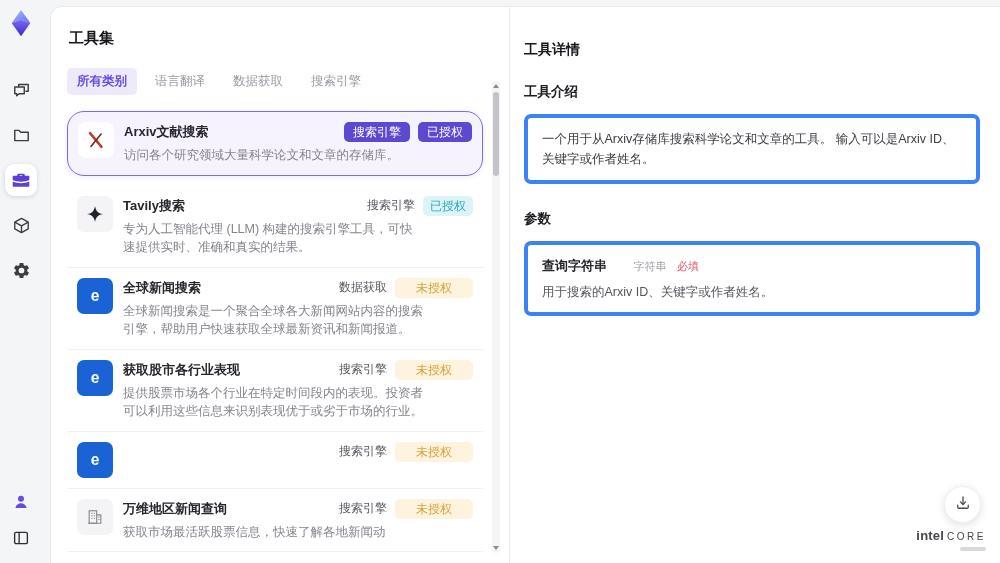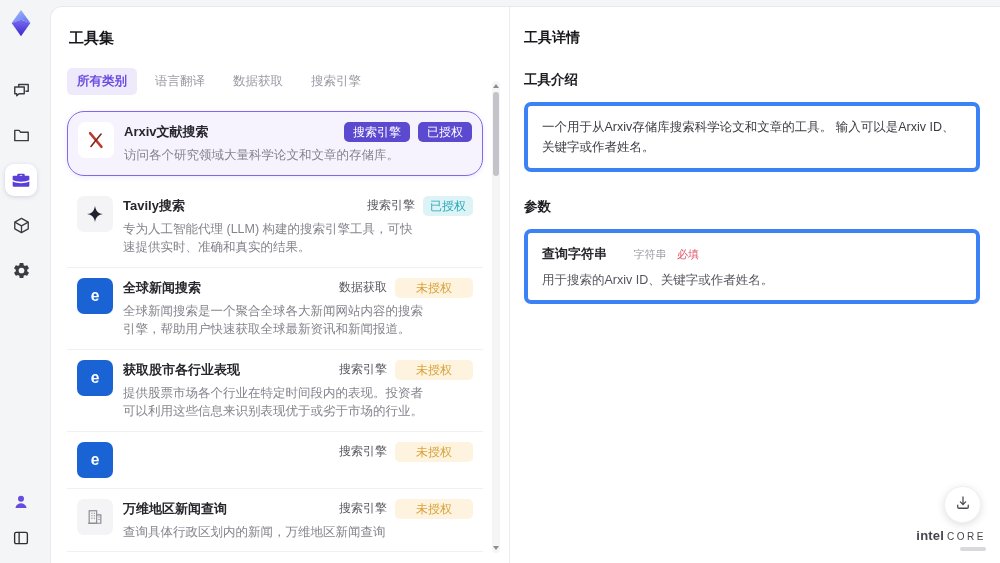--- a/index.html
+++ b/index.html
@@ -43,21 +43,21 @@
   .pill-cyan{background:#ddf3f6;color:#29aab8;padding:4px 7px;}
   .pill-orange{background:#fdf3de;color:#d9a23a;padding:4px 21px;}
   
   .scroll{position:absolute;right:9px;top:74px;bottom:10px;width:8px;background:#f5f5f6;border-radius:4px;}
   .scroll .arrow-up,.scroll .arrow-down{position:absolute;left:1px;width:0;height:0;border-left:3px solid transparent;border-right:3px solid transparent;}
   .scroll .arrow-up{top:3px;border-bottom:4px solid #8b8b92;}
   .scroll .arrow-down{bottom:3px;border-top:4px solid #8b8b92;}
   .scroll .thumb{position:absolute;top:11px;left:1px;width:6px;height:84px;border-radius:3px;background:#c3c3c9;cursor:grab;}
   
   .detail-panel{flex:1;border-left:1px solid #ececf0;box-sizing:border-box;padding:16px 20px 0 14px;}
-  .dp-title{font-size:14px;font-weight:bold;color:#17171c;margin:6px 0 24px 0;}
+  .dp-title{font-size:14px;font-weight:bold;color:#17171c;margin:18px 0 24px 0;}
   .dp-sub{font-size:13.5px;font-weight:bold;color:#1d1d22;margin:0 0 13px 0;}
   .dp-box{border:4px solid #3b82f6;border-radius:7px;background:#fff;padding:11px 14px;margin-bottom:26px;}
   .intro-text{font-size:12.5px;color:#3c3c43;line-height:1.6;}
   .param-head{margin-bottom:9px;}
   .param-name{font-size:13px;font-weight:bold;color:#26262c;}
   .param-type{font-size:11px;color:#9a9aa3;margin-left:22px;text-align:right;}
   .param-required{font-size:11px;color:#e0566a;margin-left:6px;}
   .param-desc{font-size:12.5px;color:#55555d;}
   
   .fab{position:absolute;right:19px;bottom:40px;width:35px;height:35px;border-radius:50%;background:#fff;
@@ -233,21 +233,21 @@
         <div class="card">
     <div class="tool-tile" style="background: rgb(244, 244, 246);">
             <svg width="20" height="20" viewBox="0 0 24 24" fill="none" stroke="#8a8a92" stroke-width="1.4">
               <rect x="5" y="4.5" width="9" height="15"></rect>
               <path d="M14 9.5h5v10H3.5"></path>
               <path d="M7.5 7.5H9M10.5 7.5H12M7.5 10.5H9M10.5 10.5H12M7.5 13.5H9M10.5 13.5H12M16 12h1.5M16 15h1.5"></path>
             </svg>
           </div>
     <div class="card-body">
       <div class="card-title">万维地区新闻查询</div>
-      <div class="card-desc">查询具体行政区划内的新闻，万维地区新闻查询</div>
+      <div class="card-desc">获取市场最活跃股票信息，快速了解各地新闻动</div>
     </div>
     <div class="card-meta">
       <span class="cat-text">搜索引擎</span>
       <span class="pill pill-orange">未授权</span>
     </div>
   </div>
       </div>
 
     <div class="scroll">
       <div class="arrow-up"></div>

